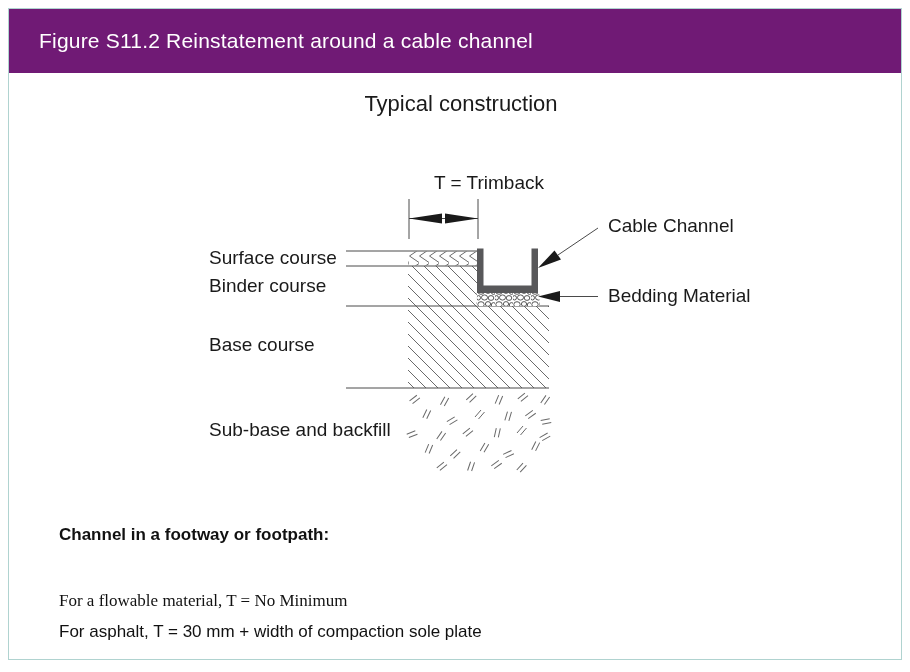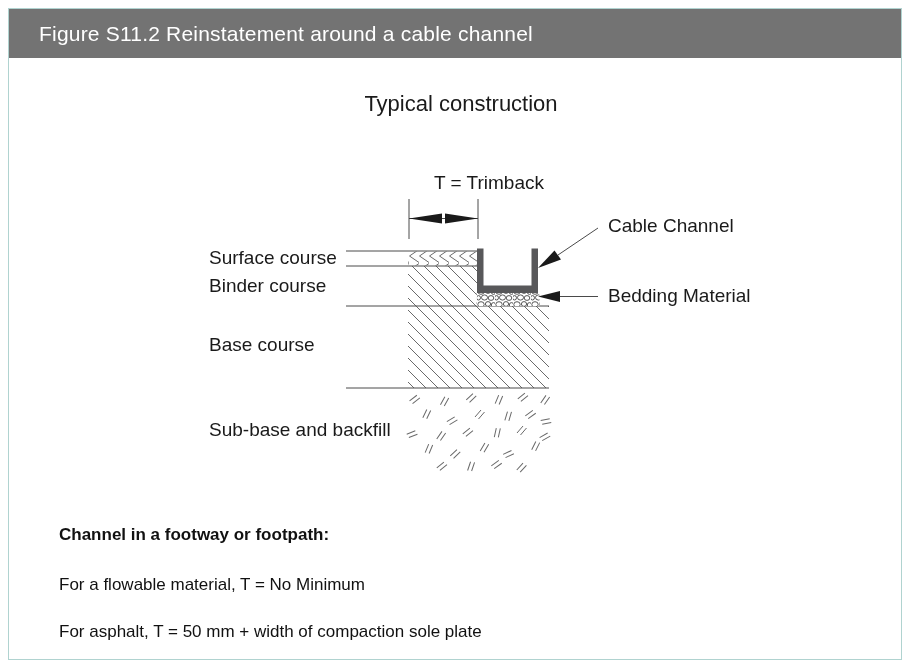--- a/index.html
+++ b/index.html
@@ -5,31 +5,31 @@
   html,body{margin:0;padding:0;background:#ffffff;}
   .page{
     position:relative;width:910px;height:672px;background:#ffffff;
     font-family:"Liberation Sans","DejaVu Sans",sans-serif;color:#1a1a1a;overflow:hidden;
   }
   .figure-box{
     position:absolute;left:8px;top:8px;width:894px;height:652px;
     border:1px solid #b0d3d0;background:#ffffff;box-sizing:border-box;
   }
   .figure-header{
-    position:absolute;left:0;top:0;width:100%;height:49px;background:#737373;
+    position:absolute;left:0;top:0;width:100%;height:64px;background:#701a75;
     display:flex;align-items:center;box-sizing:border-box;padding-left:30px;
   }
   .figure-header span{color:#ffffff;font-size:21px;letter-spacing:0.2px;}
   .diagram-svg{position:absolute;left:0;top:58px;width:892px;height:440px;}
   .diagram-svg text{fill:#1a1a1a;font-family:"Liberation Sans","DejaVu Sans",sans-serif;}
   .dg-title{font-size:22px;}
   .dg-lbl{font-size:19px;}
   .notes p{position:absolute;margin:0;left:50px;font-size:17px;line-height:1.25;color:#111;}
   .notes .notes-heading{top:515px;font-weight:bold;font-size:17px;}
-  .notes .note-flowable{top:565px;}
+  .notes .note-flowable{top:581px;font-family:Liberation Serif, serif;}
   .notes .note-asphalt{top:612px;}
 </style>
 </head>
 <body>
 
 <div class="page">
   <div class="figure-box">
 
     <div class="figure-header">
       <span>Figure S11.2 Reinstatement around a cable channel</span>
@@ -127,17 +127,17 @@
         <use href="#tk" transform="translate(429,394) rotate(10)"></use>
         <use href="#tk" transform="translate(456,397) rotate(-22)"></use>
         <use href="#tk" transform="translate(484,392) rotate(14)"></use>
         <use href="#tk" transform="translate(508,396) rotate(2)"></use>
       </g>
     </svg>
 
     <div class="notes">
       <p class="notes-heading">Channel in a footway or footpath:</p>
       <p class="note-flowable">For a flowable material, T = No Minimum</p>
-      <p class="note-asphalt">For asphalt, T = 50 mm + width of compaction sole plate</p>
+      <p class="note-asphalt">For asphalt, T = 30 mm + width of compaction sole plate</p>
     </div>
 
   </div>
 </div>
 
 </body></html>

